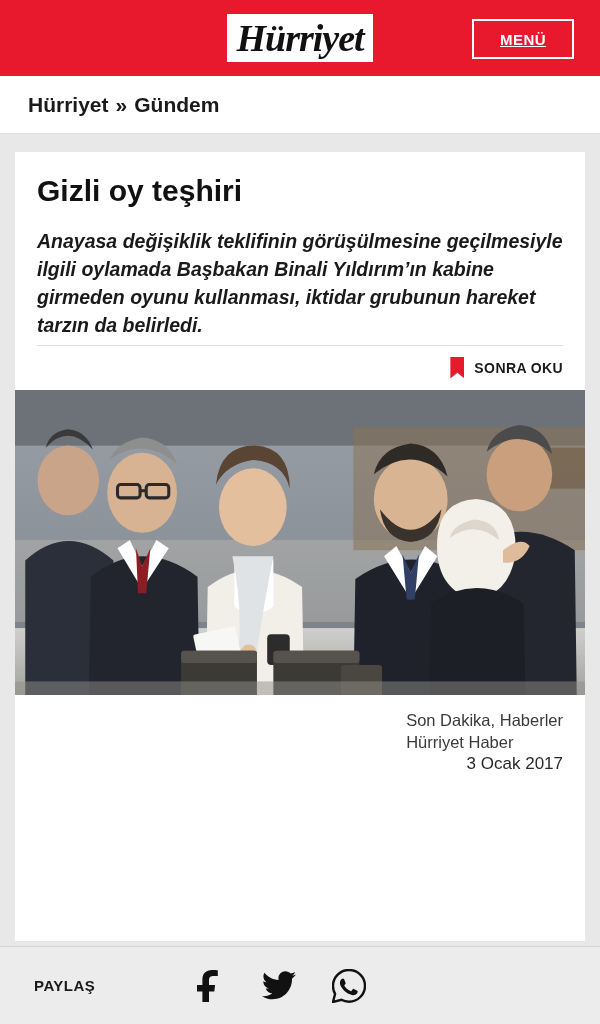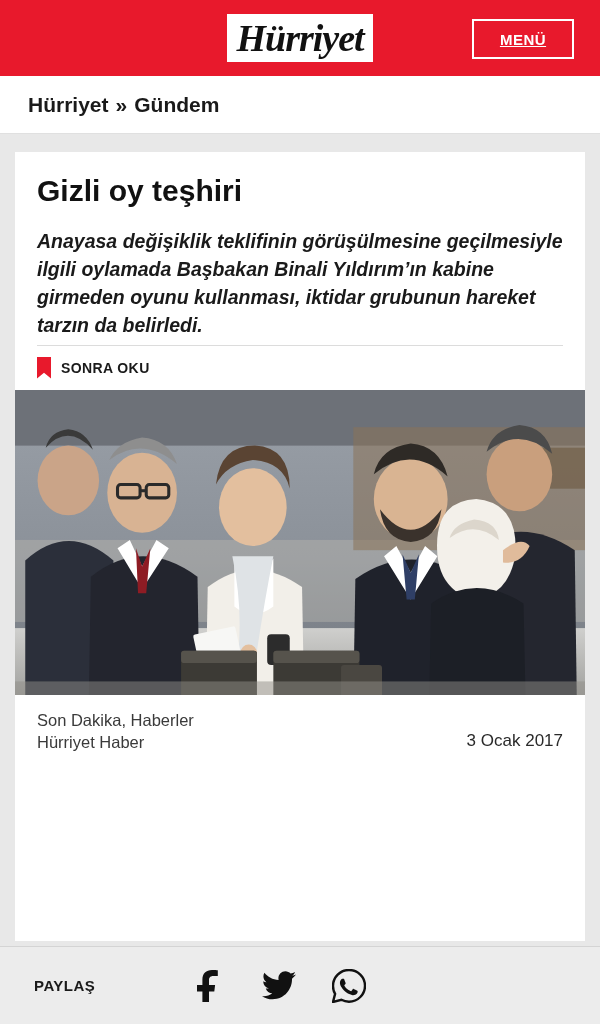--- a/index.html
+++ b/index.html
@@ -113,20 +113,21 @@
     line-height: 1.45;
     margin-bottom: 5px;
   }
 
   .readlater {
     border-top: 1px solid #dcdcdc;
     padding: 11px 0 11px 0;
     display: flex;
     align-items: center;
     gap: 10px;
+    justify-content: flex-end;
   }
   .bookmark-icon {
     width: 14px;
     height: 22px;
     background: #e8192c;
     clip-path: polygon(0 0, 100% 0, 100% 100%, 50% 74%, 0 100%);
     flex: 0 0 14px;
   }
   .readlater-label {
     font-size: 14px;
@@ -147,20 +148,21 @@
 
   
   .meta {
     display: flex;
     justify-content: space-between;
     align-items: flex-end;
     padding: 14px 22px 10px 22px;
     font-size: 16.5px;
     color: #3a3a3a;
     line-height: 1.35;
+    flex-direction: column;
   }
   .meta-left { display: flex; flex-direction: column; }
   .meta-date { font-size: 17px; color: #2a2a2a; white-space: nowrap; }
 
   .body-text {
     padding: 6px 22px 0 22px;
     font-size: 21px;
     color: #1a1a1a;
     line-height: 1.42;
   }

